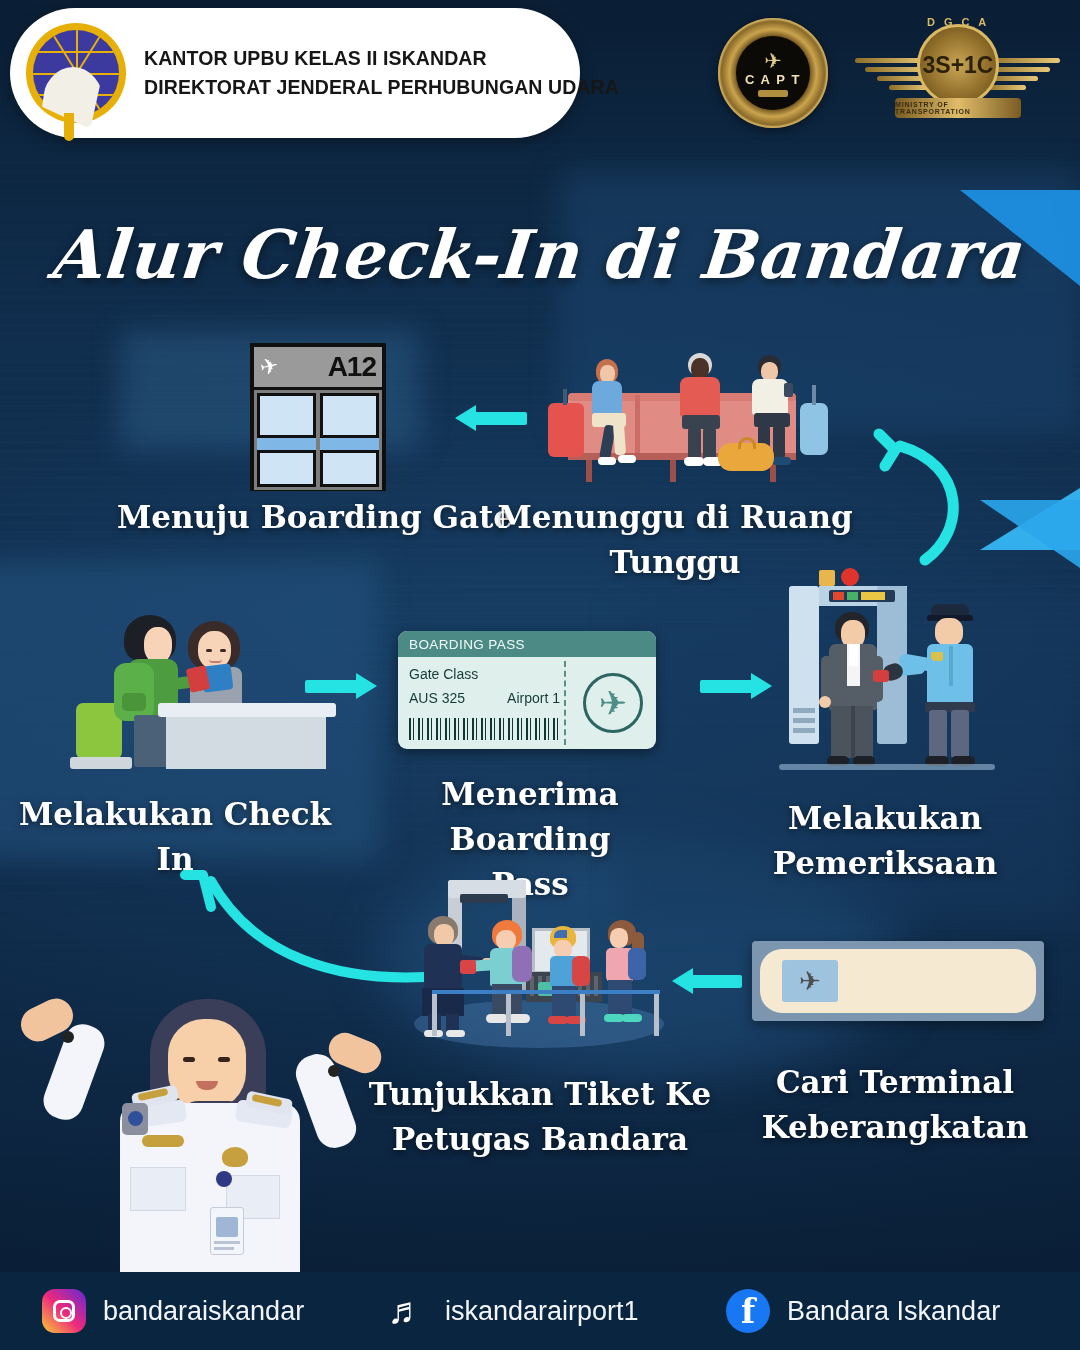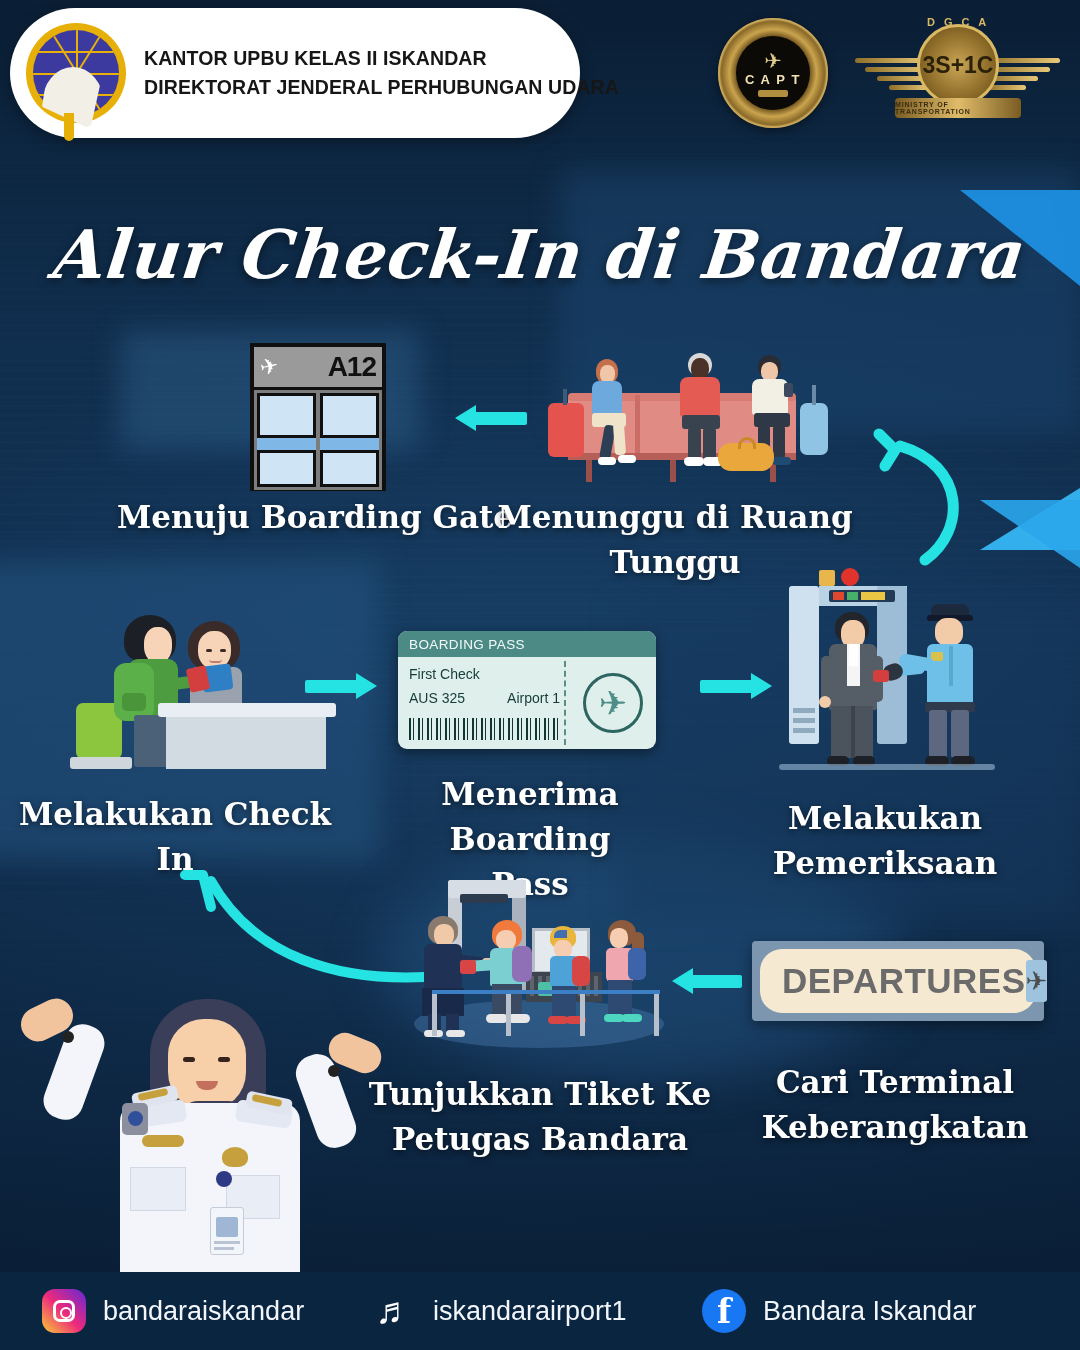--- a/index.html
+++ b/index.html
@@ -136,21 +136,21 @@
   .dep-txt { font-size:35px; font-weight:bold; color:#6b6b6b; letter-spacing:.5px; font-family:"Liberation Sans", sans-serif; }
   .dep-box { width:56px; height:42px; background:#9dc3de; border-radius:3px; display:flex; align-items:center; justify-content:center;
     font-size:26px; color:#4d4d4d; }
 
   
   .ill { position:absolute; }
   .sh { position:absolute; }
 
   
   .footer { position:absolute; left:0; right:0; bottom:0; height:78px; background:#0a2540;
-    display:flex; align-items:center; padding-left:42px; gap:0;text-align:center; }
+    display:flex; align-items:center; padding-left:42px; gap:12px;text-align:center; }
   .soc { display:flex; align-items:center; gap:17px; }
   .soc-label { color:#f2f6fa; font-size:27px; font-family:"Liberation Sans", sans-serif; }
   .ig-ic { width:44px; height:44px; border-radius:13px; background:linear-gradient(45deg,#f9ce34,#ee2a7b 48%,#6228d7); display:flex; align-items:center; justify-content:center; }
   .ig-ic i { width:22px; height:22px; border:3px solid #fff; border-radius:7px; position:relative; display:block; }
   .ig-ic i::after { content:''; position:absolute; left:4px; top:4px; width:8px; height:8px; border:2.5px solid #fff; border-radius:50%; }
   .tt-ic { width:44px; height:44px; display:flex; align-items:center; justify-content:center; font-size:37px; color:#fff; position:relative; }
   .fb-ic { width:44px; height:44px; border-radius:50%; background:#1877f2; display:flex; align-items:center; justify-content:center;
     color:#fff; font-size:33px; font-weight:bold; font-family:"DejaVu Serif", serif; }
 </style>
 </head>
@@ -330,21 +330,21 @@
   </div>
 
   <div class="arrow-straight a-right" style="left:305px;top:673px;width:72px;">
     <div class="head"></div>
       <div class="shaft"></div>
   </div>
 
   <div class="bpass">
     <div class="bpass-hd">BOARDING PASS</div>
     <div class="bpass-body">
-      <div class="bp-r1">First Check</div>
+      <div class="bp-r1">Gate Class</div>
       <div class="bp-r2">
         <span>AUS 325</span>
         <span>Airport 1</span>
       </div>
       <div class="bp-barcode"></div>
       <div class="bp-divider"></div>
       <div class="bp-circle">✈</div>
     </div>
   </div>
 
@@ -476,21 +476,20 @@
     <div class="sh" style="left:24px;top:118px;width:228px;height:4px;background:#3d7fc4;"></div>
   </div>
 
   <div class="arrow-straight a-left" style="left:672px;top:968px;width:70px;">
     <div class="head"></div>
       <div class="shaft"></div>
   </div>
 
   <div class="dep">
     <div class="dep-in">
-      <span class="dep-txt">DEPARTURES</span>
       <span class="dep-box">✈</span>
     </div>
   </div>
 
   <div class="lbl" style="left:720px;top:1060px;width:350px;">
     <div>Cari Terminal</div>
     <div>Keberangkatan</div>
   </div>
   <div class="lbl" style="left:360px;top:1072px;width:360px;">
     <div>Tunjukkan Tiket Ke</div>

